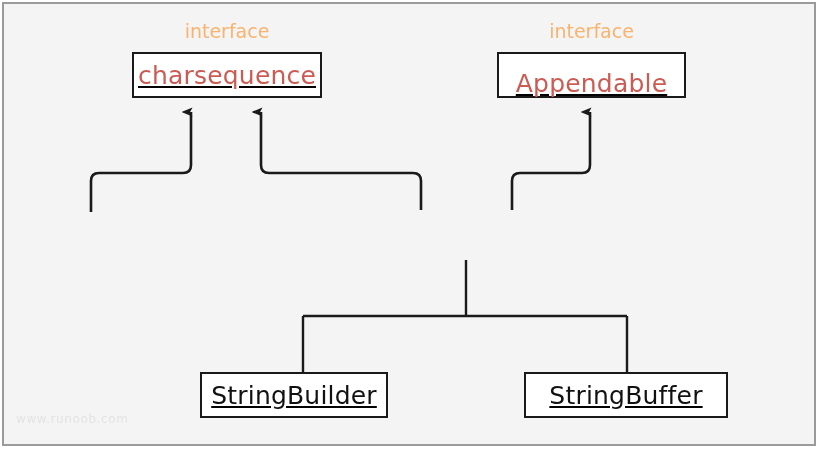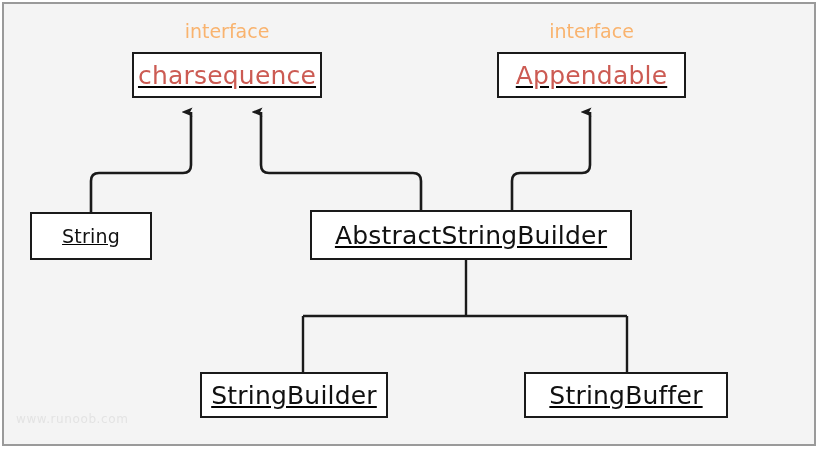--- a/index.html
+++ b/index.html
@@ -88,21 +88,21 @@
     left: 16px;
     top: 412px;
     font-size: 12px;
     color: #e3e3e3;
     letter-spacing: 0.6px;
     white-space: nowrap;
   }
 
   
   #node-charsequence          { left:132px; top:52px;  width:190px; height:46px; }
-  #node-appendable            { left:497px; top:52px;  width:189px; height:46px; }
+  #node-appendable            { left:497px; top:52px;  width:189px; height:46px;align-items:flex-end; }
   #node-string                { left:30px;  top:212px; width:122px; height:48px; }
   #node-abstractstringbuilder { left:310px; top:210px; width:322px; height:50px; }
   #node-stringbuilder         { left:200px; top:372px; width:188px; height:46px; }
   #node-stringbuffer          { left:524px; top:372px; width:204px; height:46px; }
 
   #stereo-charsequence { left:132px; top:22px; width:190px; }
   #stereo-appendable   { left:497px; top:22px; width:189px; }
 </style>
 </head>
 <body>
@@ -131,27 +131,21 @@
   <div class="stereotype" id="stereo-appendable">interface</div>
 
   <div class="node iface" id="node-charsequence">
     <span class="node-label">charsequence</span>
   </div>
 
   <div class="node iface" id="node-appendable">
     <span class="node-label">Appendable</span>
   </div>
 
-  <div class="node klass small" id="node-string">
-    <span class="node-label">String</span>
-  </div>
 
-  <div class="node klass" id="node-abstractstringbuilder">
-    <span class="node-label">AbstractStringBuilder</span>
-  </div>
 
   <div class="node klass" id="node-stringbuffer">
     <span class="node-label">StringBuffer</span>
   </div>
 
   <div class="node klass" id="node-stringbuilder">
     <span class="node-label">StringBuilder</span>
   </div>
 
   <div id="watermark">www.runoob.com</div>

